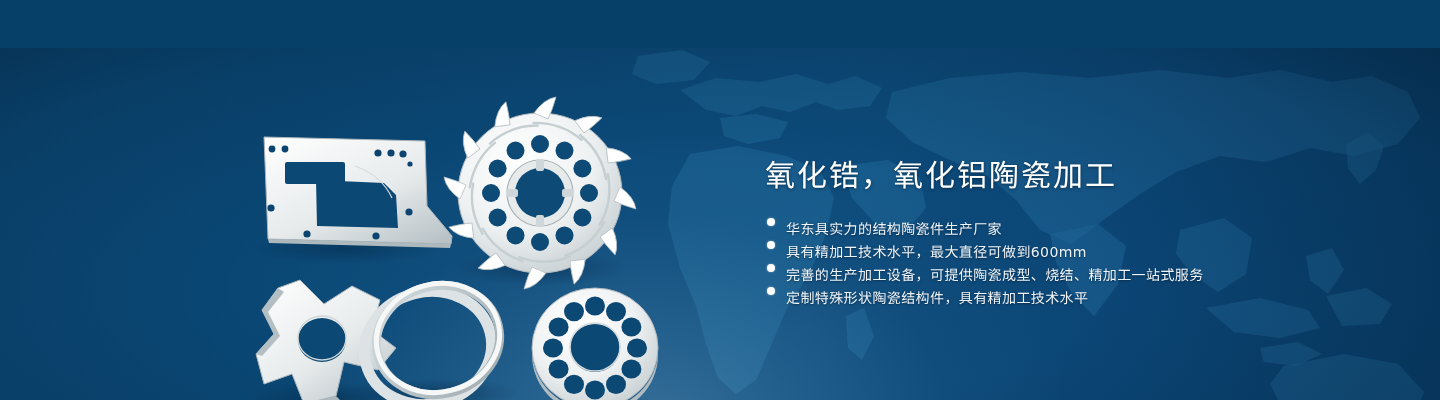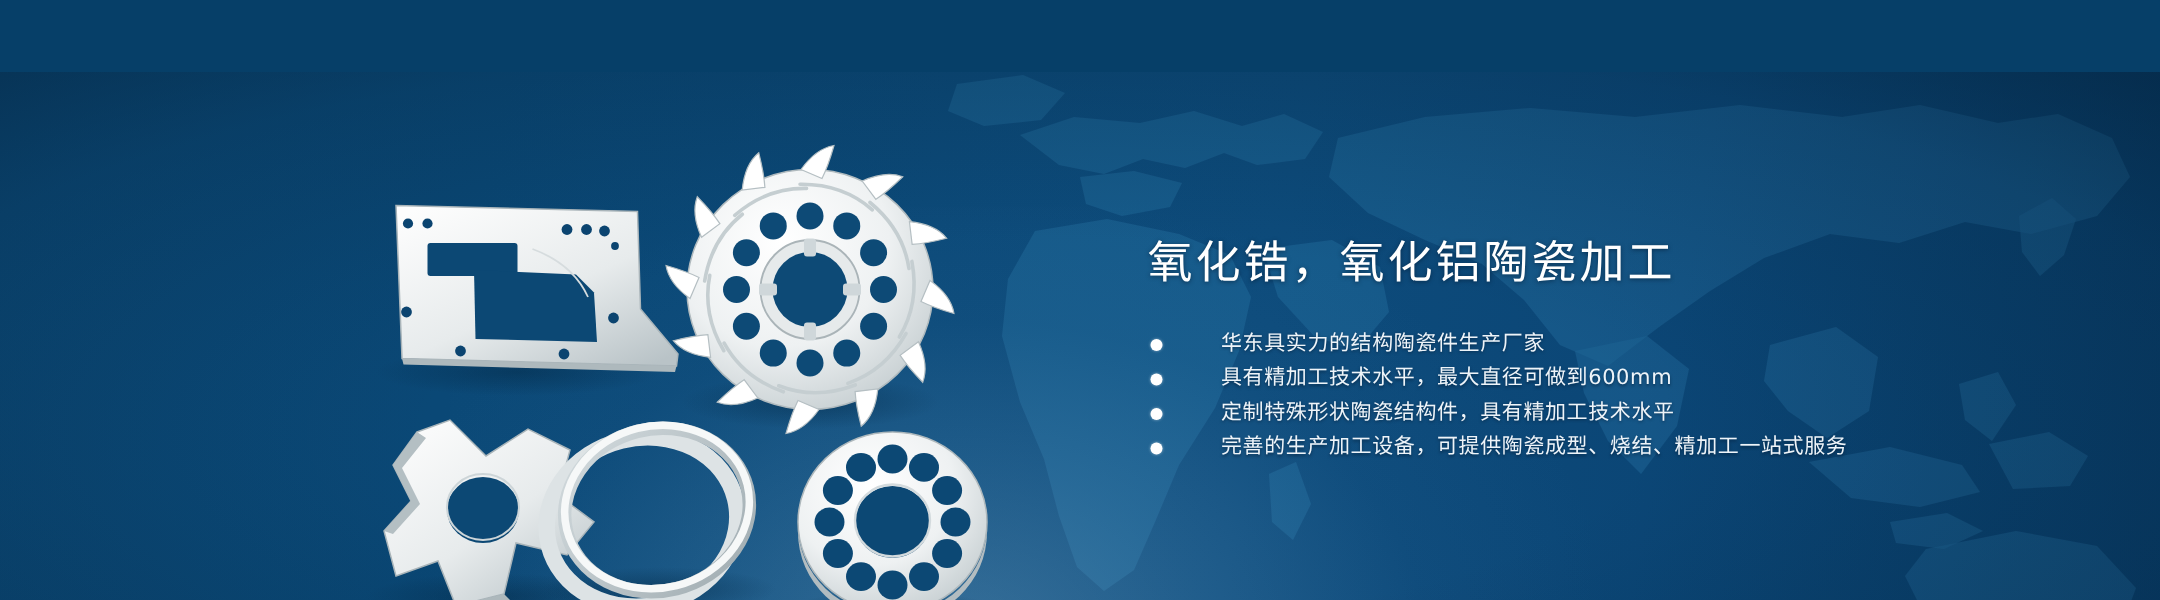--- a/index.html
+++ b/index.html
@@ -88,24 +88,23 @@
     margin:0 0 22px 0;
     text-shadow:0 1px 3px rgba(0,20,40,.55);
     white-space:nowrap;
   }
   .bullets{
     list-style:none;
     margin:0; padding:0;
   }
   .bullet{
     display:flex;
-    align-items:center;
+    align-items:flex-start;
     height:23px;
     margin:0 0 0 2px;
-    gap:28px;
   }
   .bullet-dot{
     flex:0 0 auto;
     width:8px; height:8px;
     border-radius:50%;
     background:#ffffff;
     margin-right:11px;
     box-shadow:0 0 2px rgba(255,255,255,.5);
   }
   .bullet-text{
@@ -347,24 +346,24 @@
         <span class="bullet-text">华东具实力的结构陶瓷件生产厂家</span>
       </li>
 
       <li class="bullet">
         <span class="bullet-dot"></span>
         <span class="bullet-text">具有精加工技术水平，最大直径可做到600mm</span>
       </li>
 
       <li class="bullet">
         <span class="bullet-dot"></span>
+        <span class="bullet-text">完善的生产加工设备，可提供陶瓷成型、烧结、精加工一站式服务</span>
+      </li>
+
+      <li class="bullet">
+        <span class="bullet-dot"></span>
         <span class="bullet-text">定制特殊形状陶瓷结构件，具有精加工技术水平</span>
       </li>
 
-      <li class="bullet">
-        <span class="bullet-dot"></span>
-        <span class="bullet-text">完善的生产加工设备，可提供陶瓷成型、烧结、精加工一站式服务</span>
-      </li>
-
     </ul>
   </div>
 
 </div>
 
 </body></html>

